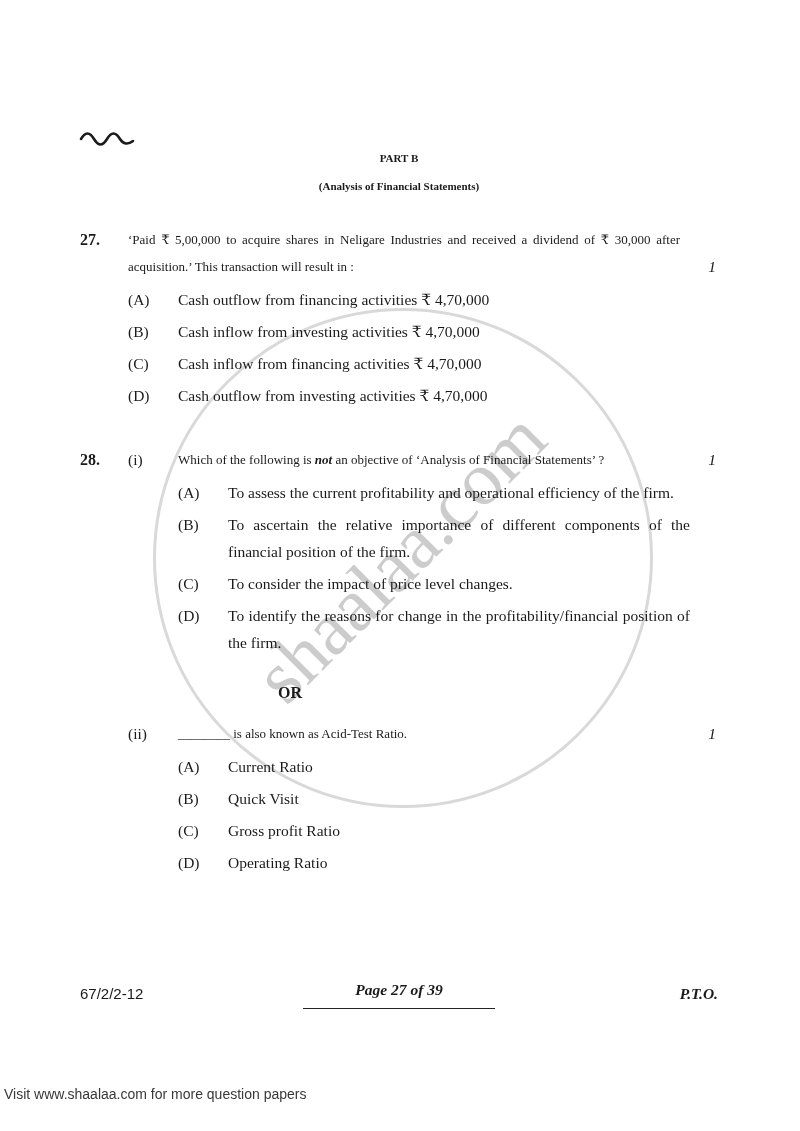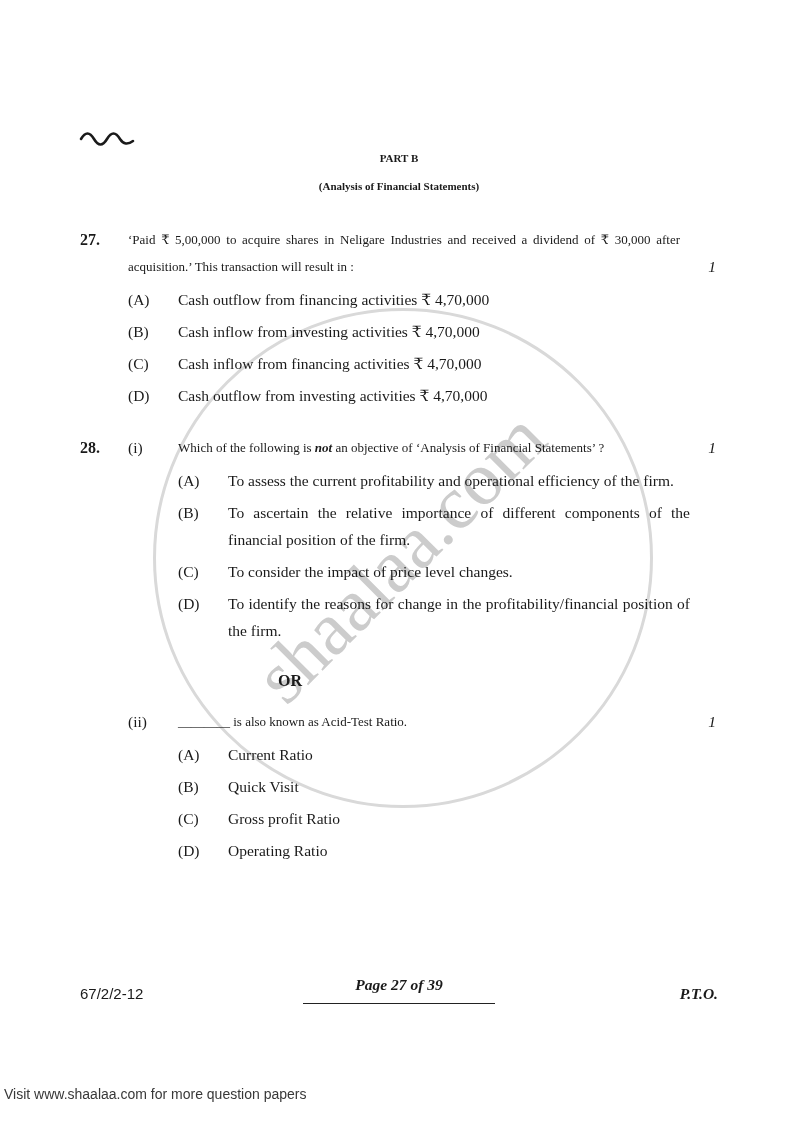--- a/index.html
+++ b/index.html
@@ -27,21 +27,21 @@
     font-family: "Liberation Serif", serif;
   }
 
   
   .squiggle { position: absolute; left: 78px; top: 126px; z-index: 2; }
   .content { position: absolute; left: 80px; top: 144px; width: 638px; z-index: 1; }
 
   .heading { text-align: center; font-weight: bold; font-size: 11px; line-height: 28px; }
 
   .questions { margin-top: 26px; }
-  .question { display: flex; margin-top: 20px; }
+  .question { display: flex; margin-top: 32px; }
   .question:first-child { margin-top: 0; }
   .qnum { width: 48px; flex: none; font-weight: bold; font-size: 16px; line-height: 27px; }
   .qcontent { flex: 1; min-width: 0; }
 
   .qtextwrap { position: relative; }
   .qtext { font-size: 13px; line-height: 27px; text-align: justify; padding-right: 38px; }
   .marks { position: absolute; right: 2px; bottom: 0; font-style: italic; font-size: 15.5px; line-height: 27px; }
 
   .options { margin-top: 6px; }
   .optrow { display: flex; margin-bottom: 5px; }
@@ -51,21 +51,21 @@
   .subpart { display: flex; }
   .sublabel { width: 50px; flex: none; font-size: 15.5px; line-height: 27px; }
   .subcontent { flex: 1; min-width: 0; }
 
   .or { font-weight: bold; font-size: 16px; line-height: 27px; margin: 18px 0 14px 150px; }
   .bold-not { font-weight: bold; font-style: italic; }
 
   
   .footer {
     position: absolute; left: 80px; right: 82px; top: 984px;
-    display: flex; align-items: flex-end; z-index: 1;
+    display: flex; align-items: center; z-index: 1;
   }
   .paper-code { font-family: "Liberation Sans", "DejaVu Sans", sans-serif; font-size: 15px; line-height: 20px; }
   .page-info-wrap {
     position: absolute; left: 50%; transform: translateX(-50%);
     width: 192px; text-align: center;
     border-bottom: 1.5px solid #222; padding-bottom: 8px;
   }
   .page-info { font-weight: bold; font-style: italic; font-size: 15.5px; line-height: 20px; }
   .pto { margin-left: auto; font-weight: bold; font-style: italic; font-size: 15.5px; line-height: 20px; }
 

